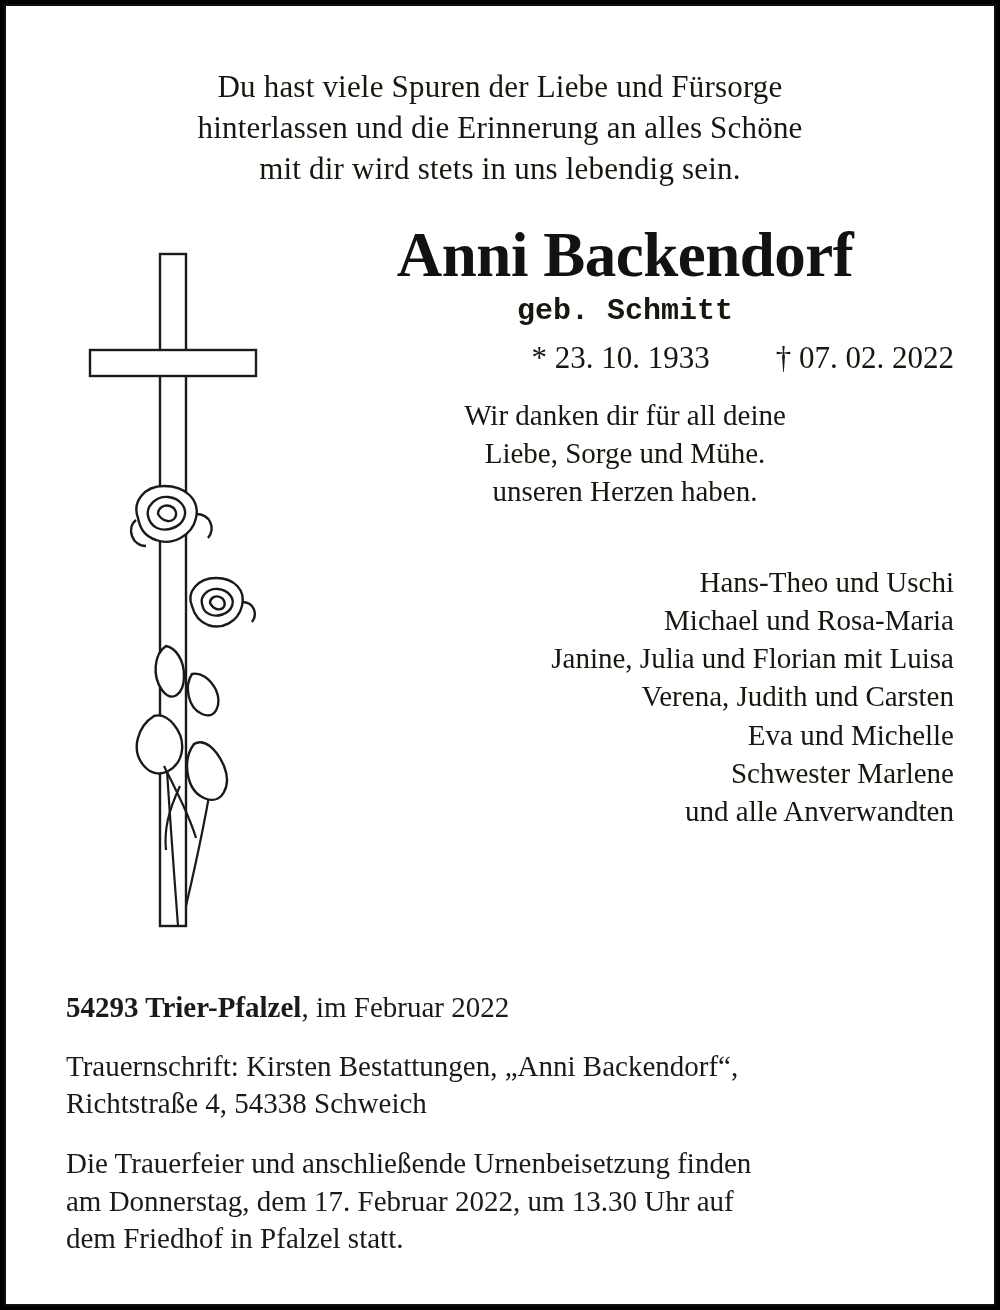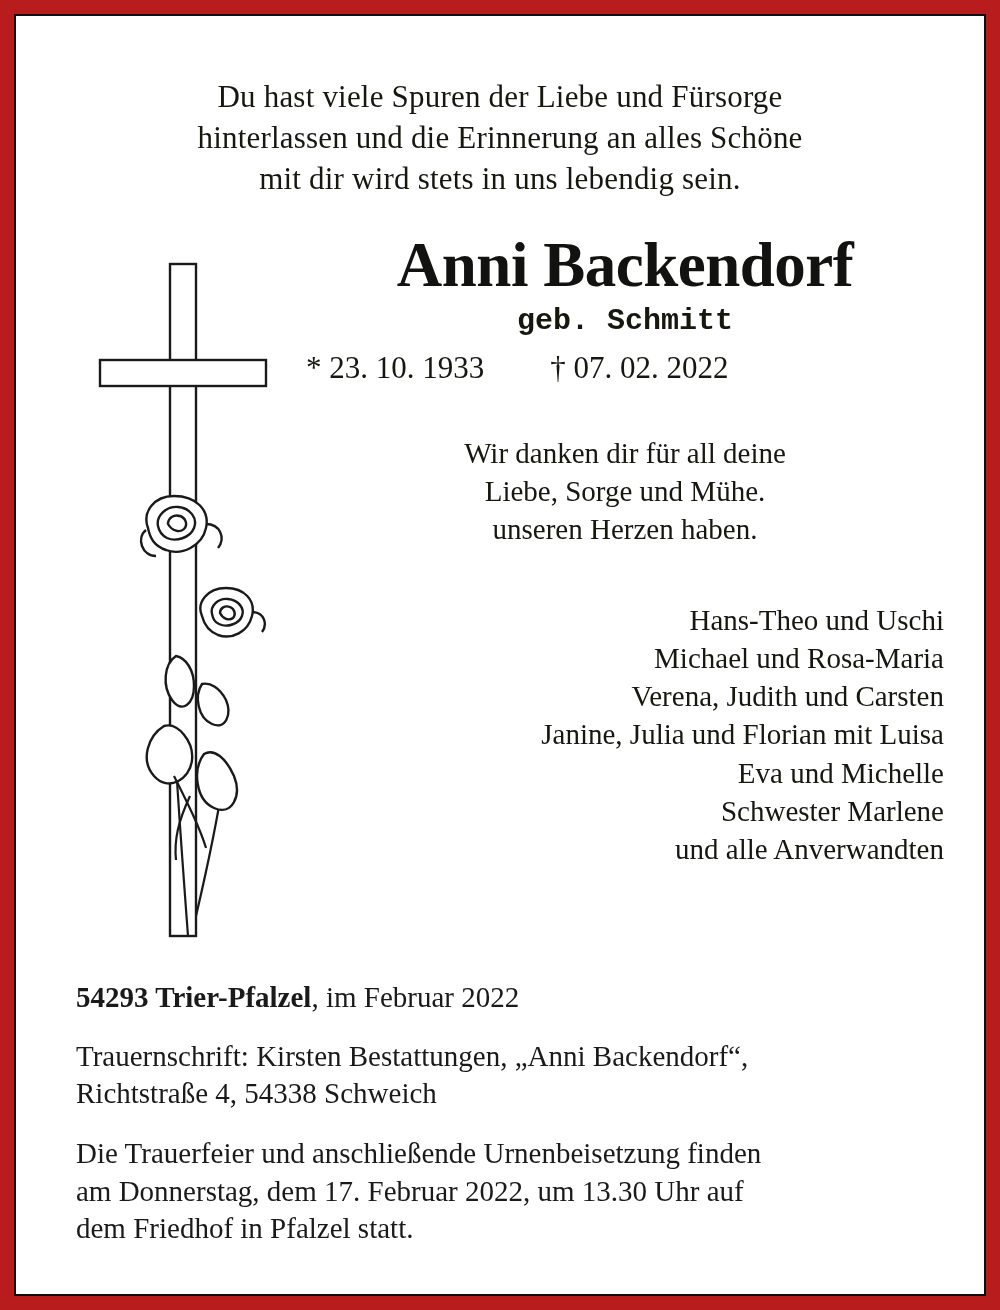--- a/index.html
+++ b/index.html
@@ -10,23 +10,23 @@
   body {
     width: 1000px;
     height: 1310px;
     font-family: "Liberation Serif", serif;
     color: #1a1a1a;
   }
   .page {
     position: relative;
     width: 1000px;
     height: 1310px;
-    background: #b91c1c;
+    background: #000000;
     box-sizing: border-box;
-    padding: 14px;
+    padding: 4px;
   }
   .card {
     position: relative;
     width: 100%;
     height: 100%;
     background: #ffffff;
     border: 2px solid #0f0f0f;
     box-sizing: border-box;
     overflow: hidden;
   }
@@ -69,32 +69,32 @@
   }
   .maiden {
     text-align: center;
     font-size: 30px;
     font-weight: bold;
     margin-top: 6px;
     color: #17170f;
     font-family: Liberation Mono, monospace;
   }
   .dates {
-    text-align: left;
+    text-align: right;
     font-size: 31px;
     margin-top: 12px;
     color: #17170f;
   }
   .dates .gap { display: inline-block; width: 66px; }
 
   .verse {
     text-align: center;
     font-size: 29px;
     line-height: 1.32;
-    margin-top: 48px;
+    margin-top: 20px;
     color: #17170f;
   }
   .verse div { white-space: nowrap; }
 
   .family {
     text-align: right;
     font-size: 29px;
     line-height: 1.32;
     margin-top: 52px;
     color: #17170f;
@@ -179,22 +179,22 @@
 
         <div class="verse">
           <div>Wir danken dir für all deine</div>
           <div>Liebe, Sorge und Mühe.</div>
           <div>unseren Herzen haben.</div>
         </div>
 
         <div class="family">
           <div>Hans-Theo und Uschi</div>
           <div>Michael und Rosa-Maria</div>
+          <div>Janine, Julia und Florian mit Luisa</div>
           <div>Verena, Judith und Carsten</div>
-          <div>Janine, Julia und Florian mit Luisa</div>
           <div>Eva und Michelle</div>
           <div>Schwester Marlene</div>
           <div>und alle Anverwandten</div>
         </div>
       </div>
 
       <div class="footer">
         <div class="place">
           <b>54293 Trier-Pfalzel</b><span>, im Februar 2022</span>
         </div>

